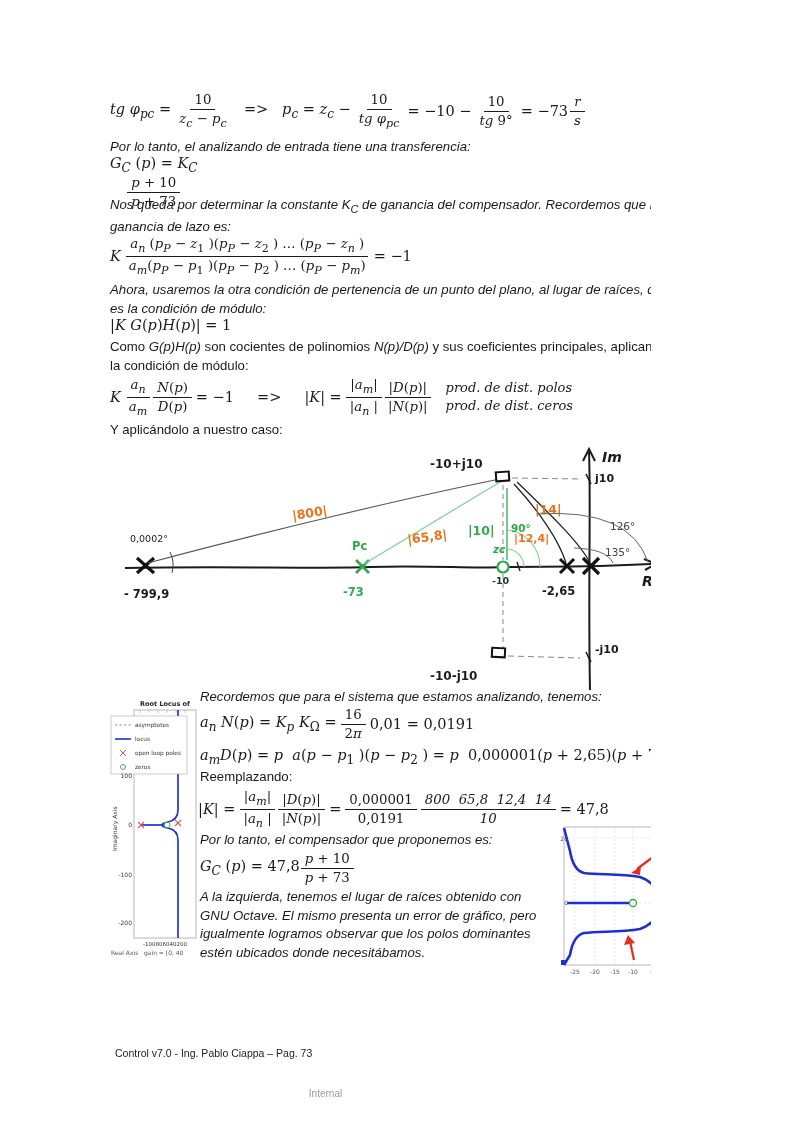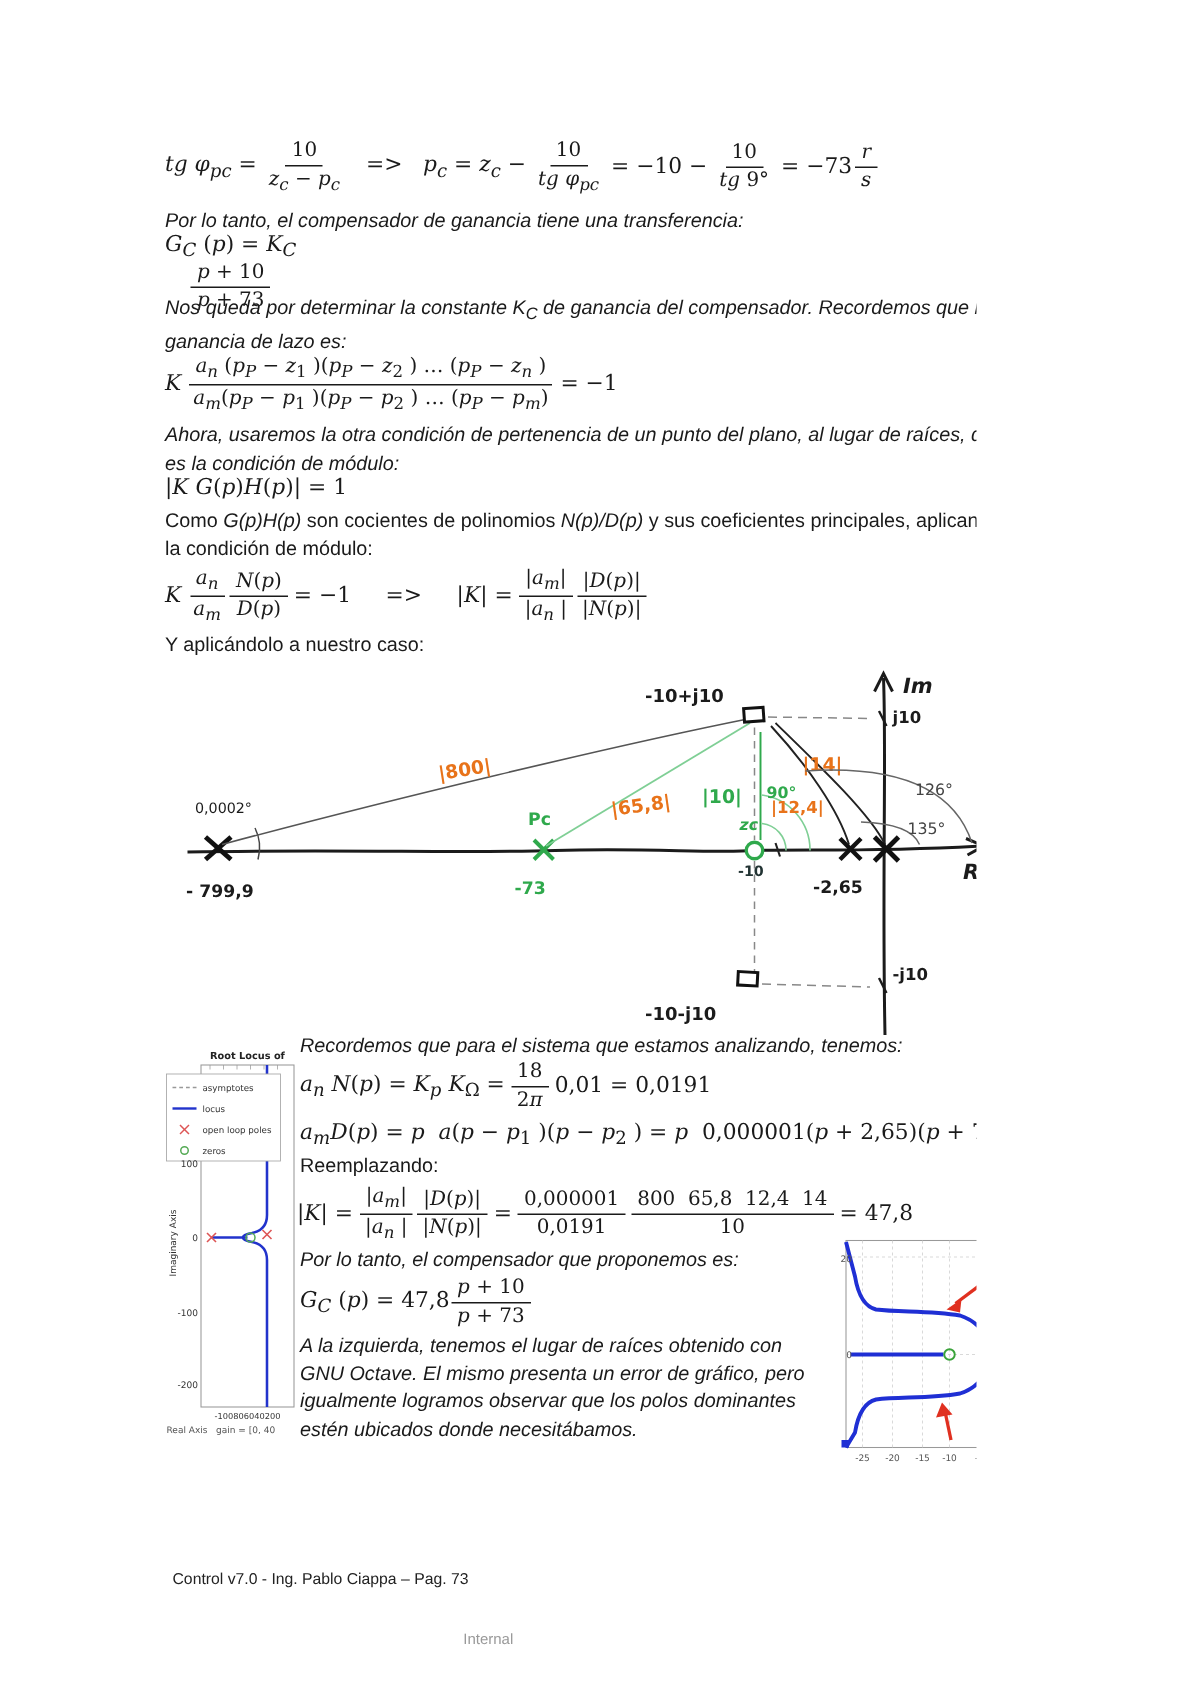--- a/index.html
+++ b/index.html
@@ -41,21 +41,21 @@
         <span class="num">10</span>
         <span class="den"><i>tg</i> 9°</span>
       </span>
     <span> = −73</span>
     <span class="frac" style="margin-left:2px;">
         <span class="num"><i>r</i></span>
         <span class="den"><i>s</i></span>
       </span>
   </div>
 
-  <div class="abs txt it" style="left:110px;top:138px;">Por lo tanto, el compensador de ganancia tiene una transferencia:</div>
+  <div class="abs txt it" style="left:110px;top:138px;">Por lo tanto, el analizando de entrada tiene una transferencia:</div>
 
   <div class="abs mrow" style="left:110px;top:155px;height:42px;flex-direction:column;">
     <span><i>G<sub>C</sub></i> (<i>p</i>) = <i>K<sub>C</sub></i> </span>
     <span class="frac">
         <span class="num"><i>p</i> + 10</span>
         <span class="den"><i>p</i> + 73</span>
       </span>
   </div>
 
   <div class="abs txt it" style="left:110px;top:196px;width:600px;">Nos queda por determinar la constante <i>K<sub>C</sub></i> de ganancia del compensador. Recordemos que la<br>ganancia de lazo es:</div>
@@ -89,20 +89,24 @@
       </span>
     <span> = −1&nbsp;&nbsp;&nbsp;&nbsp;&nbsp;=&gt;&nbsp;&nbsp;&nbsp;&nbsp;&nbsp;|<i>K</i>| = </span>
     <span class="frac">
         <span class="num">|<i>a<sub>m</sub></i>|</span>
         <span class="den">|<i>a<sub>n</sub></i> |</span>
       </span>
     <span class="frac" style="margin-left:-2px;">
         <span class="num">|<i>D</i>(<i>p</i>)|</span>
         <span class="den">|<i>N</i>(<i>p</i>)|</span>
       </span>
+    <span class="stack">
+      <span>prod. de dist. polos</span>
+      <span>prod. de dist. ceros</span>
+    </span>
   </div>
 
   <div class="abs txt" style="left:110px;top:421px;">Y aplicándolo a nuestro caso:</div>
 
   <svg class="abs" style="left:110px;top:440px;" width="590" height="255" viewBox="0 0 590 255">
 
     <path d="M15,128 C120,126 200,129 260,127 C320,125 365,129 393,127 C430,126 470,128 543,124" fill="none" stroke="#1b1b1b" stroke-width="2"></path>
     <polyline points="534,119 546,124 535,130" fill="none" stroke="#1b1b1b" stroke-width="2"></polyline>
     <path d="M479,12 C481,60 478,150 480,250" fill="none" stroke="#1b1b1b" stroke-width="2"></path>
     <polyline points="473,21 479,9 485,21" fill="none" stroke="#1b1b1b" stroke-width="2"></polyline>
@@ -216,21 +220,21 @@
     <text x="57" y="250" font-size="5.5" fill="#333" text-anchor="middle">-100806040200</text>
     <text x="3" y="259" font-size="6" fill="#555">Real Axis</text>
     <text x="36" y="259" font-size="6" fill="#555">gain = [0, 40</text>
   </svg>
 
   <div class="abs txt it" style="left:200px;top:688px;">Recordemos que para el sistema que estamos analizando, tenemos:</div>
 
   <div class="abs mrow" style="left:200px;top:703px;height:42px;">
     <span><i>a<sub>n</sub> N</i>(<i>p</i>) = <i>K<sub>p</sub></i> <i>K</i><sub>Ω</sub> = </span>
     <span class="frac">
-        <span class="num">18</span>
+        <span class="num">16</span>
         <span class="den">2<i>π</i></span>
       </span>
     <span> 0,01 = 0,0191</span>
   </div>
 
   <div class="abs mrow" style="left:200px;top:747px;">
     <span><i>a<sub>m</sub>D</i>(<i>p</i>) = <i>p</i>&nbsp;&nbsp;<i>a</i>(<i>p</i> − <i>p</i><sub>1</sub> )(<i>p</i> − <i>p</i><sub>2</sub> ) = <i>p</i>&nbsp;&nbsp;0,000001(<i>p</i> + 2,65)(<i>p</i> + 799,9)</span>
   </div>
 
   <div class="abs txt" style="left:200px;top:768px;">Reemplazando:</div>
@@ -243,21 +247,21 @@
       </span>
     <span class="frac" style="margin-left:-2px;">
         <span class="num">|<i>D</i>(<i>p</i>)|</span>
         <span class="den">|<i>N</i>(<i>p</i>)|</span>
       </span>
     <span> = </span>
     <span class="frac">
         <span class="num">0,000001</span>
         <span class="den">0,0191</span>
       </span>
-    <span class="frac" style="margin-left:0px;">
+    <span class="frac" style="margin-left:0px;font-style:italic;">
         <span class="num">800&nbsp;&nbsp;65,8&nbsp;&nbsp;12,4&nbsp;&nbsp;14</span>
         <span class="den">10</span>
       </span>
     <span> = 47,8</span>
   </div>
 
   <div class="abs txt it" style="left:200px;top:831px;">Por lo tanto, el compensador que proponemos es:</div>
 
   <div class="abs mrow" style="left:200px;top:848px;height:40px;">
     <span><i>G<sub>C</sub></i> (<i>p</i>) = 47,8</span>

